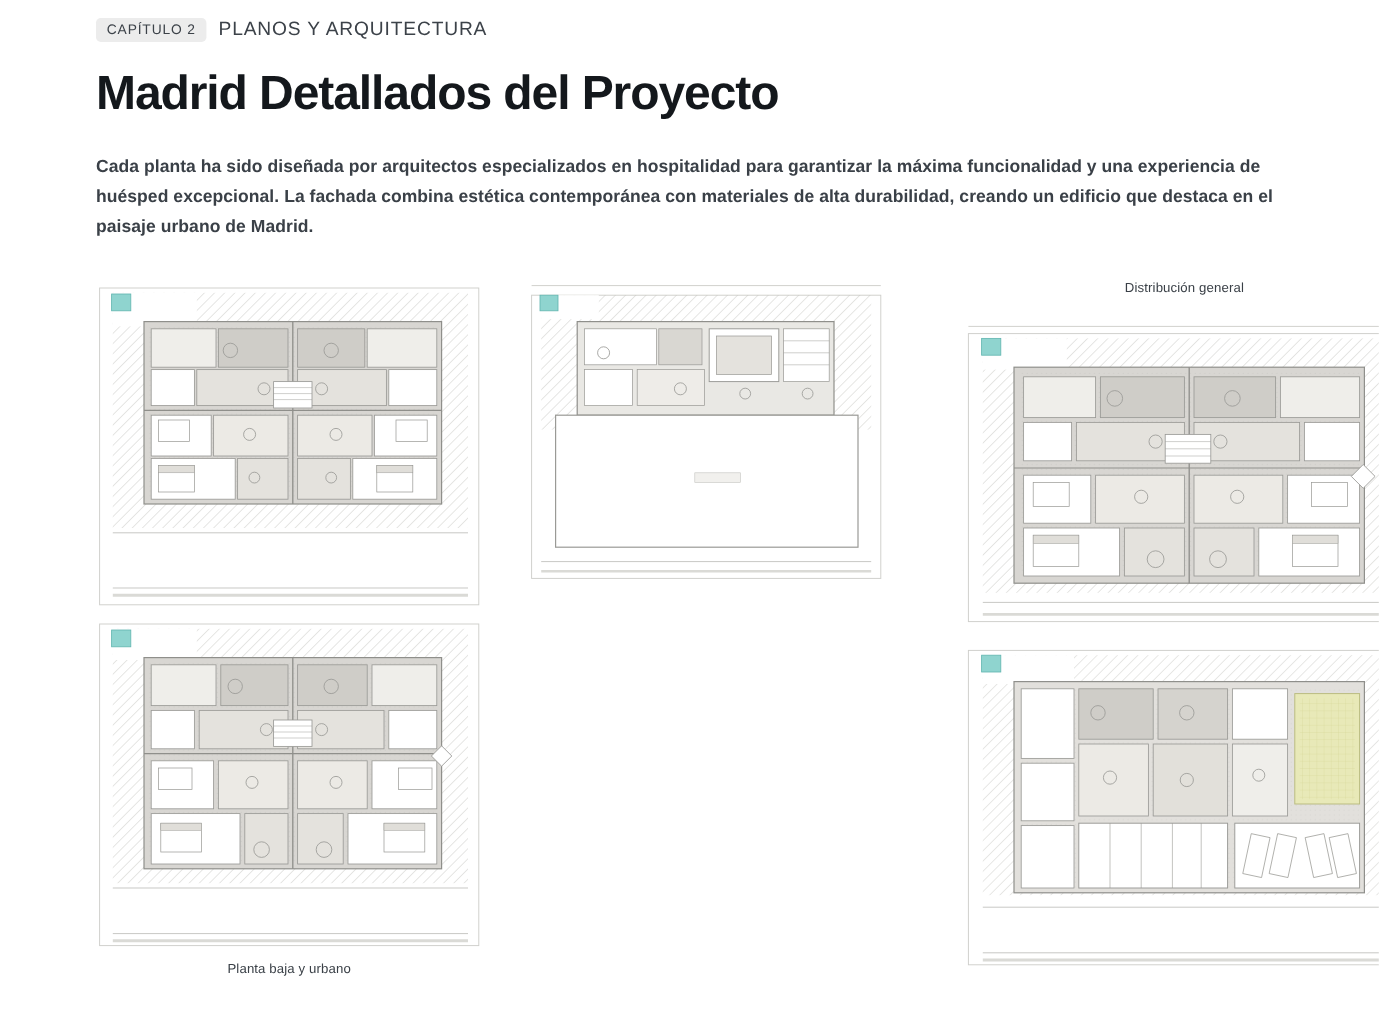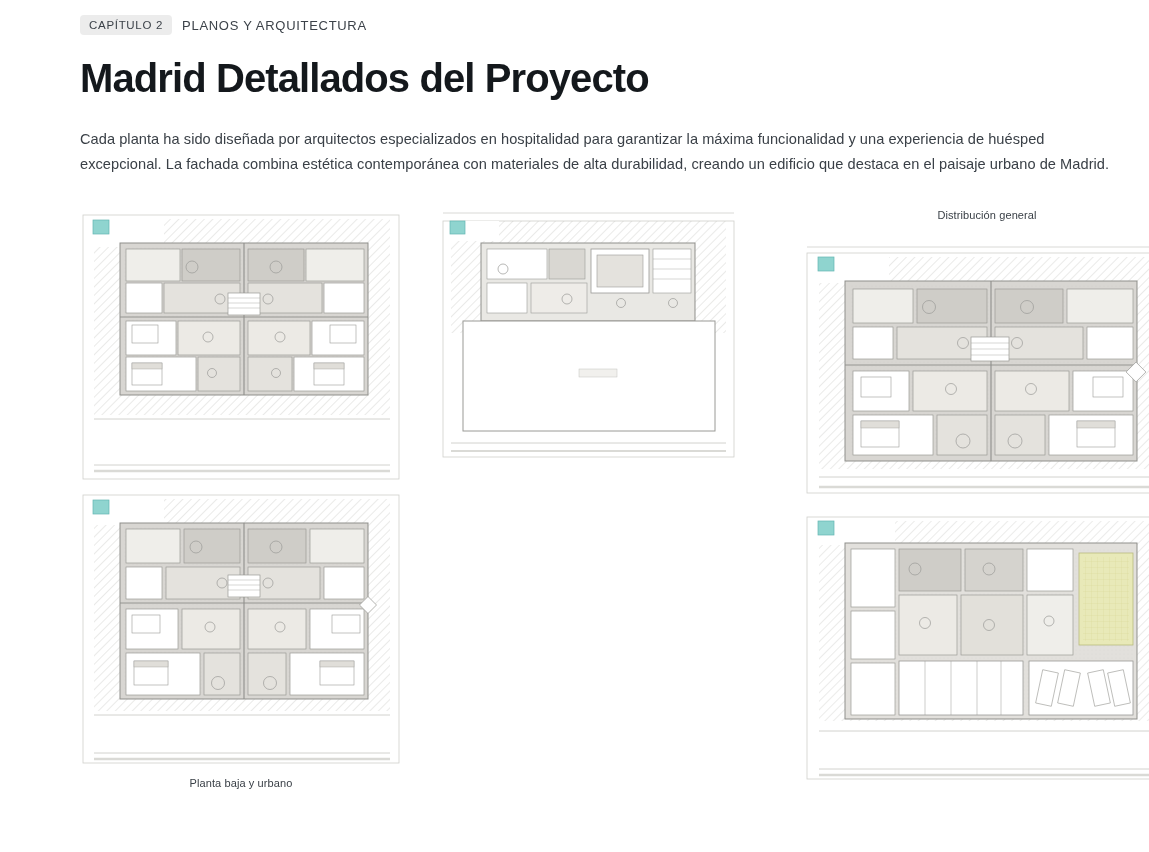--- a/index.html
+++ b/index.html
@@ -33,21 +33,21 @@
     background: #ececec;
     color: #3c4249;
     font-size: 11.5px;
     letter-spacing: 0.7px;
     padding: 5px 9px 4px 9px;
     border-radius: 4px;
     line-height: 1;
     white-space: nowrap;
   }
   .crumb-text {
-    font-size: 13px;
+    font-size: 16px;
     letter-spacing: 0.7px;
     color: #3c4249;
     white-space: nowrap;
   }
   
   h1.title {
     font-size: 40px;
     line-height: 1.12;
     font-weight: 700;
     letter-spacing: -0.9px;
@@ -55,20 +55,21 @@
     color: #14181c;
   }
   
   .intro {
     margin-top: 26px;
     font-size: 14.6px;
     line-height: 1.72;
     color: #3a4047;
     max-width: 1030px;
     letter-spacing: 0.05px;
+    font-weight: bold;
   }
   
   .gallery {
     position: relative;
     margin-top: 30px;
     height: 580px;
   }
   .plan-card {
     position: absolute;
     background: #ffffff;

